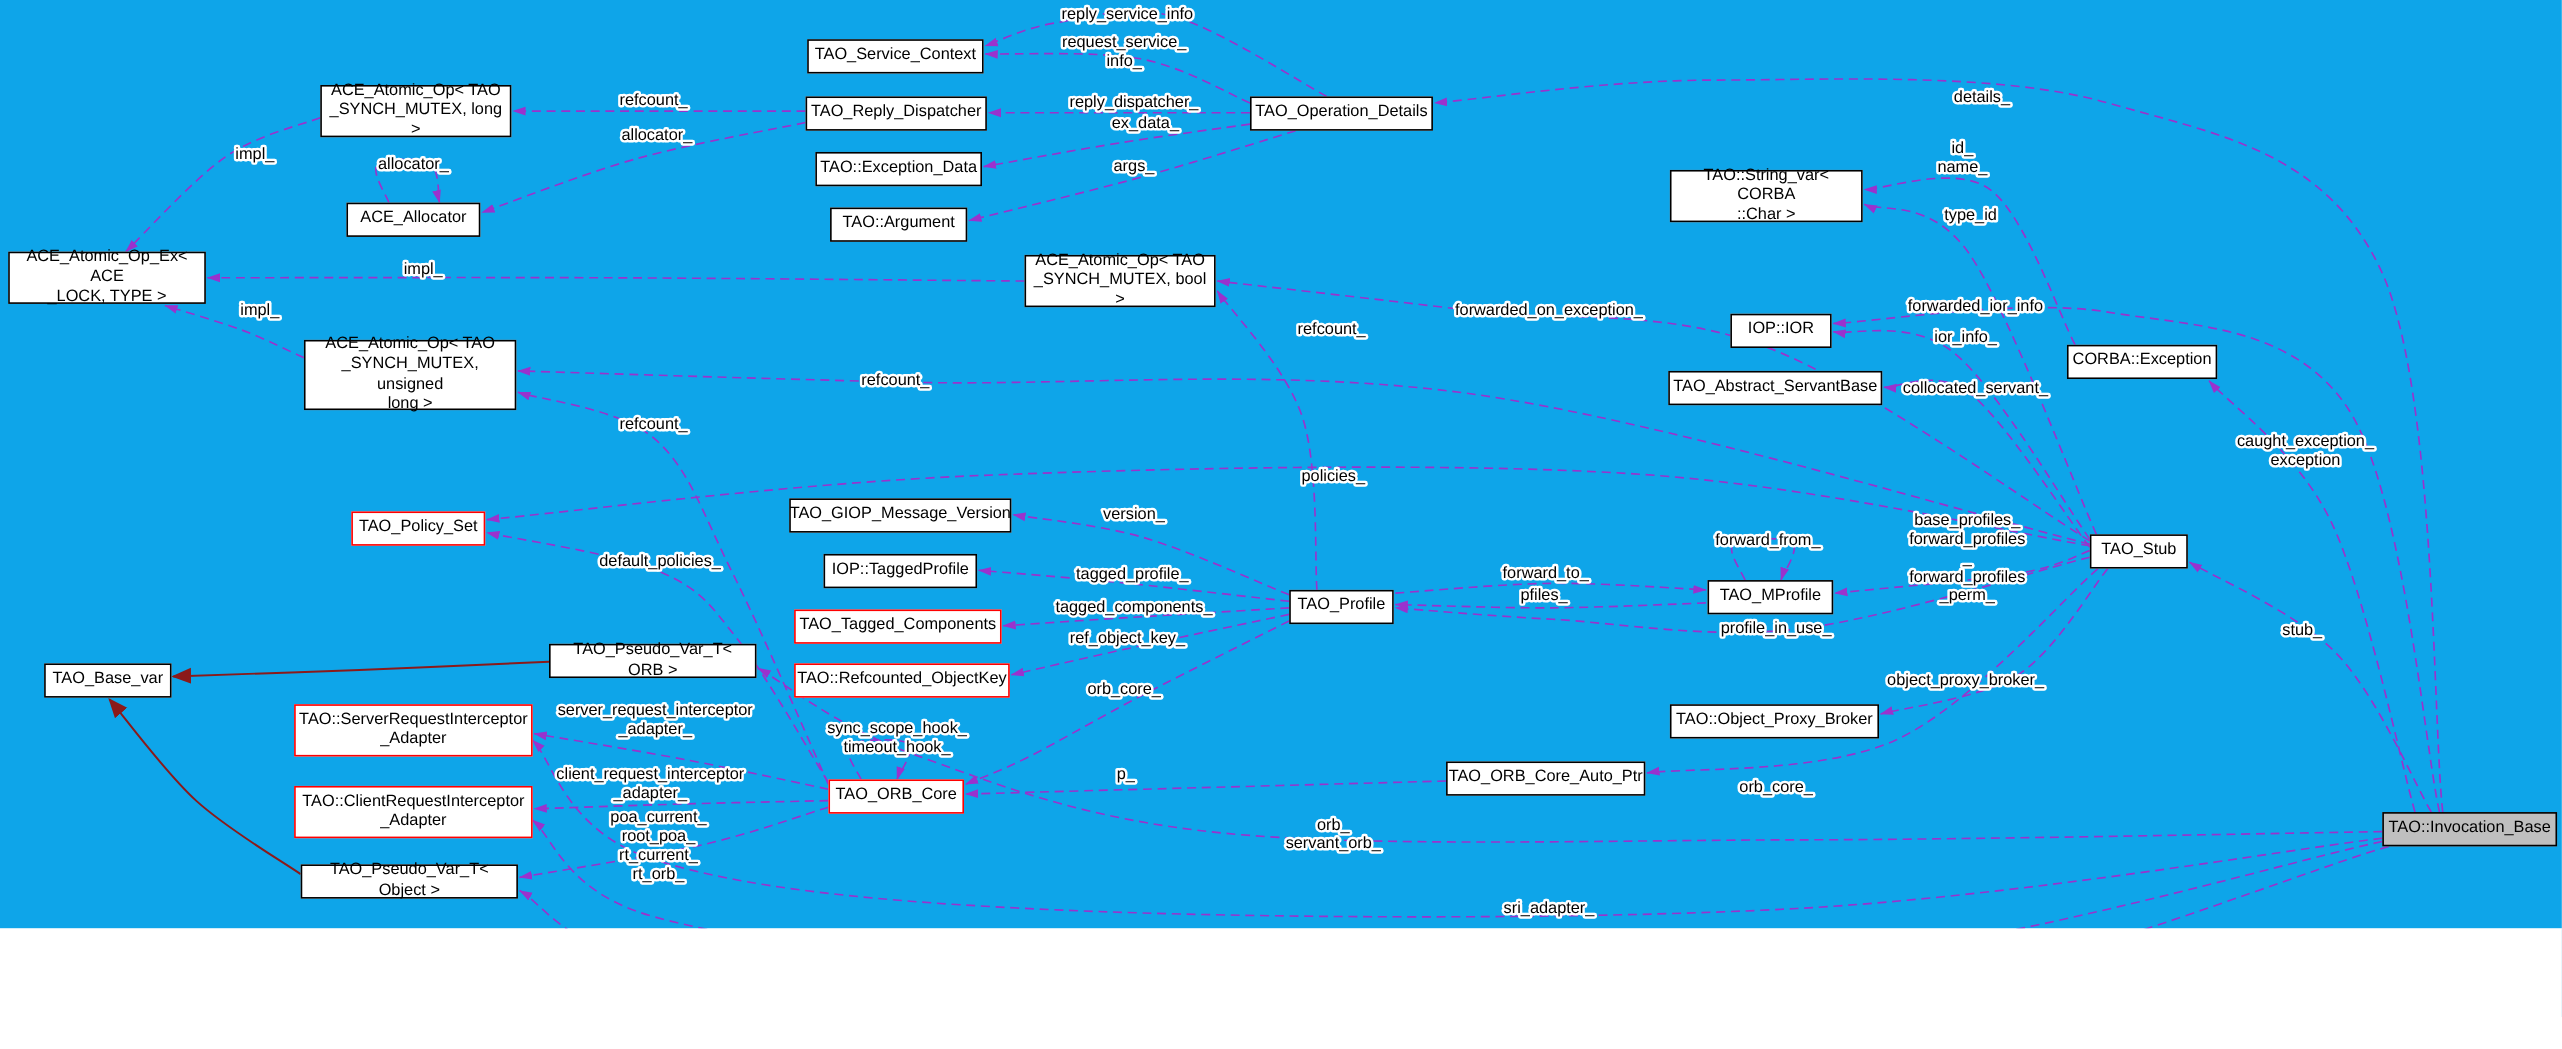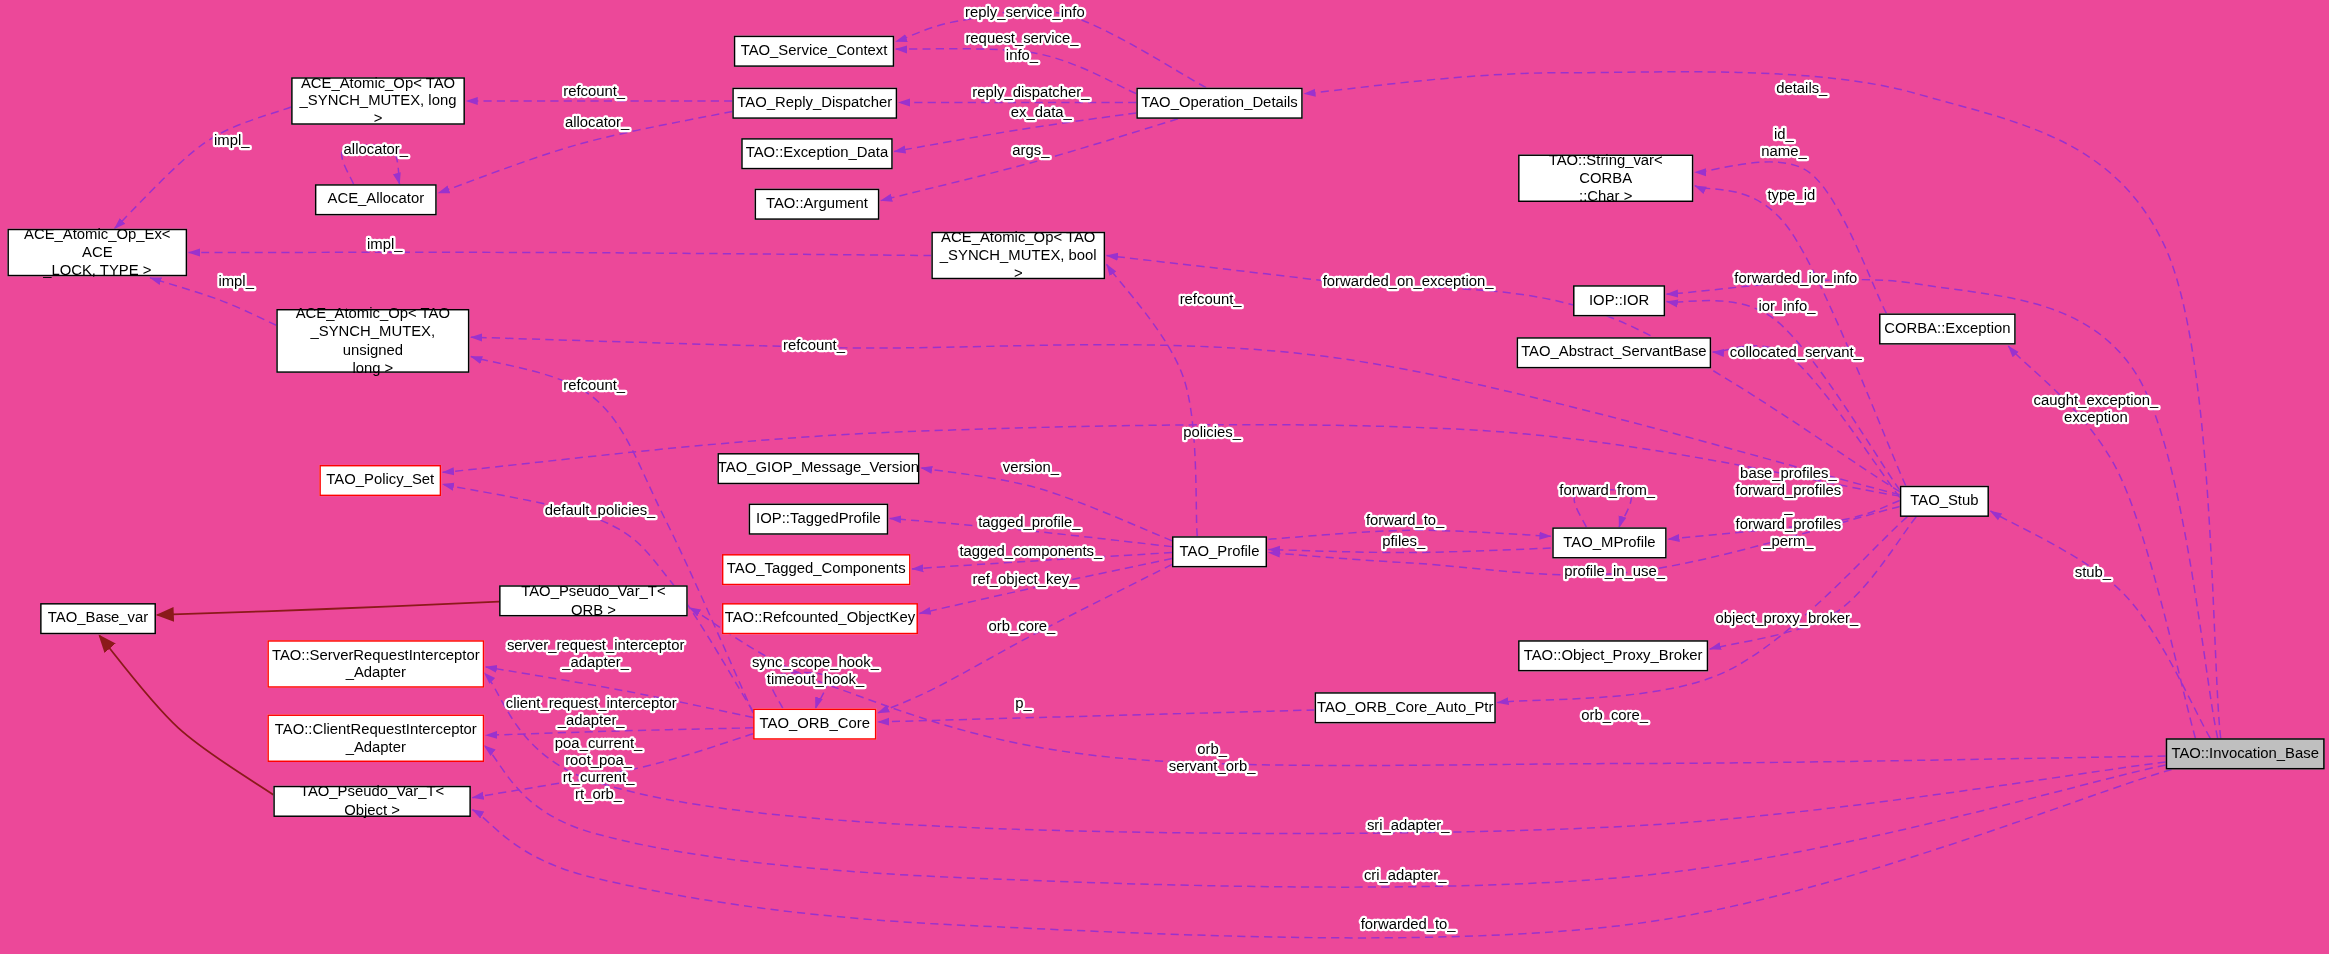--- a/index.html
+++ b/index.html
@@ -1,16 +1,16 @@
 <!DOCTYPE html>
 <html style="--edge-uses: #9a32cd; --edge-inherit: #8b1a1a; --node-border: #000000; --node-border-trunc: #ff0000; --node-fill: #ffffff; --focus-fill: #bfbfbf; --label-color: #000000;"><head>
 <meta charset="utf-8">
 <style>
   html,body{margin:0;padding:0;background:#fff;}
-  #viewport{position:relative;width:2329px;height:954px;background:#ec4899;overflow:hidden;}
+  #viewport{position:relative;width:2329px;height:844px;background:#0ea5e9;overflow:hidden;}
   #diagram{position:absolute;left:0;top:0;width:1568px;height:642px;
            transform:scale(1.4854);transform-origin:0 0;
            font-family:"Liberation Sans","DejaVu Sans",sans-serif;}
   #edge-layer{position:absolute;left:0;top:0;}
   #node-layer{position:absolute;left:0;top:0;width:1568px;height:642px;pointer-events:none;}
   .node{position:absolute;display:flex;align-items:center;justify-content:center;
         text-align:center;white-space:pre-line;font-size:10px;line-height:1.22;
         background:var(--node-fill,#fff);border:1px solid var(--node-border,#000);
         box-sizing:border-box;color:var(--label-color,#000);padding:0 2px;pointer-events:auto;cursor:pointer;}
   .node.truncated{border-color:var(--node-border-trunc,#f00);}

